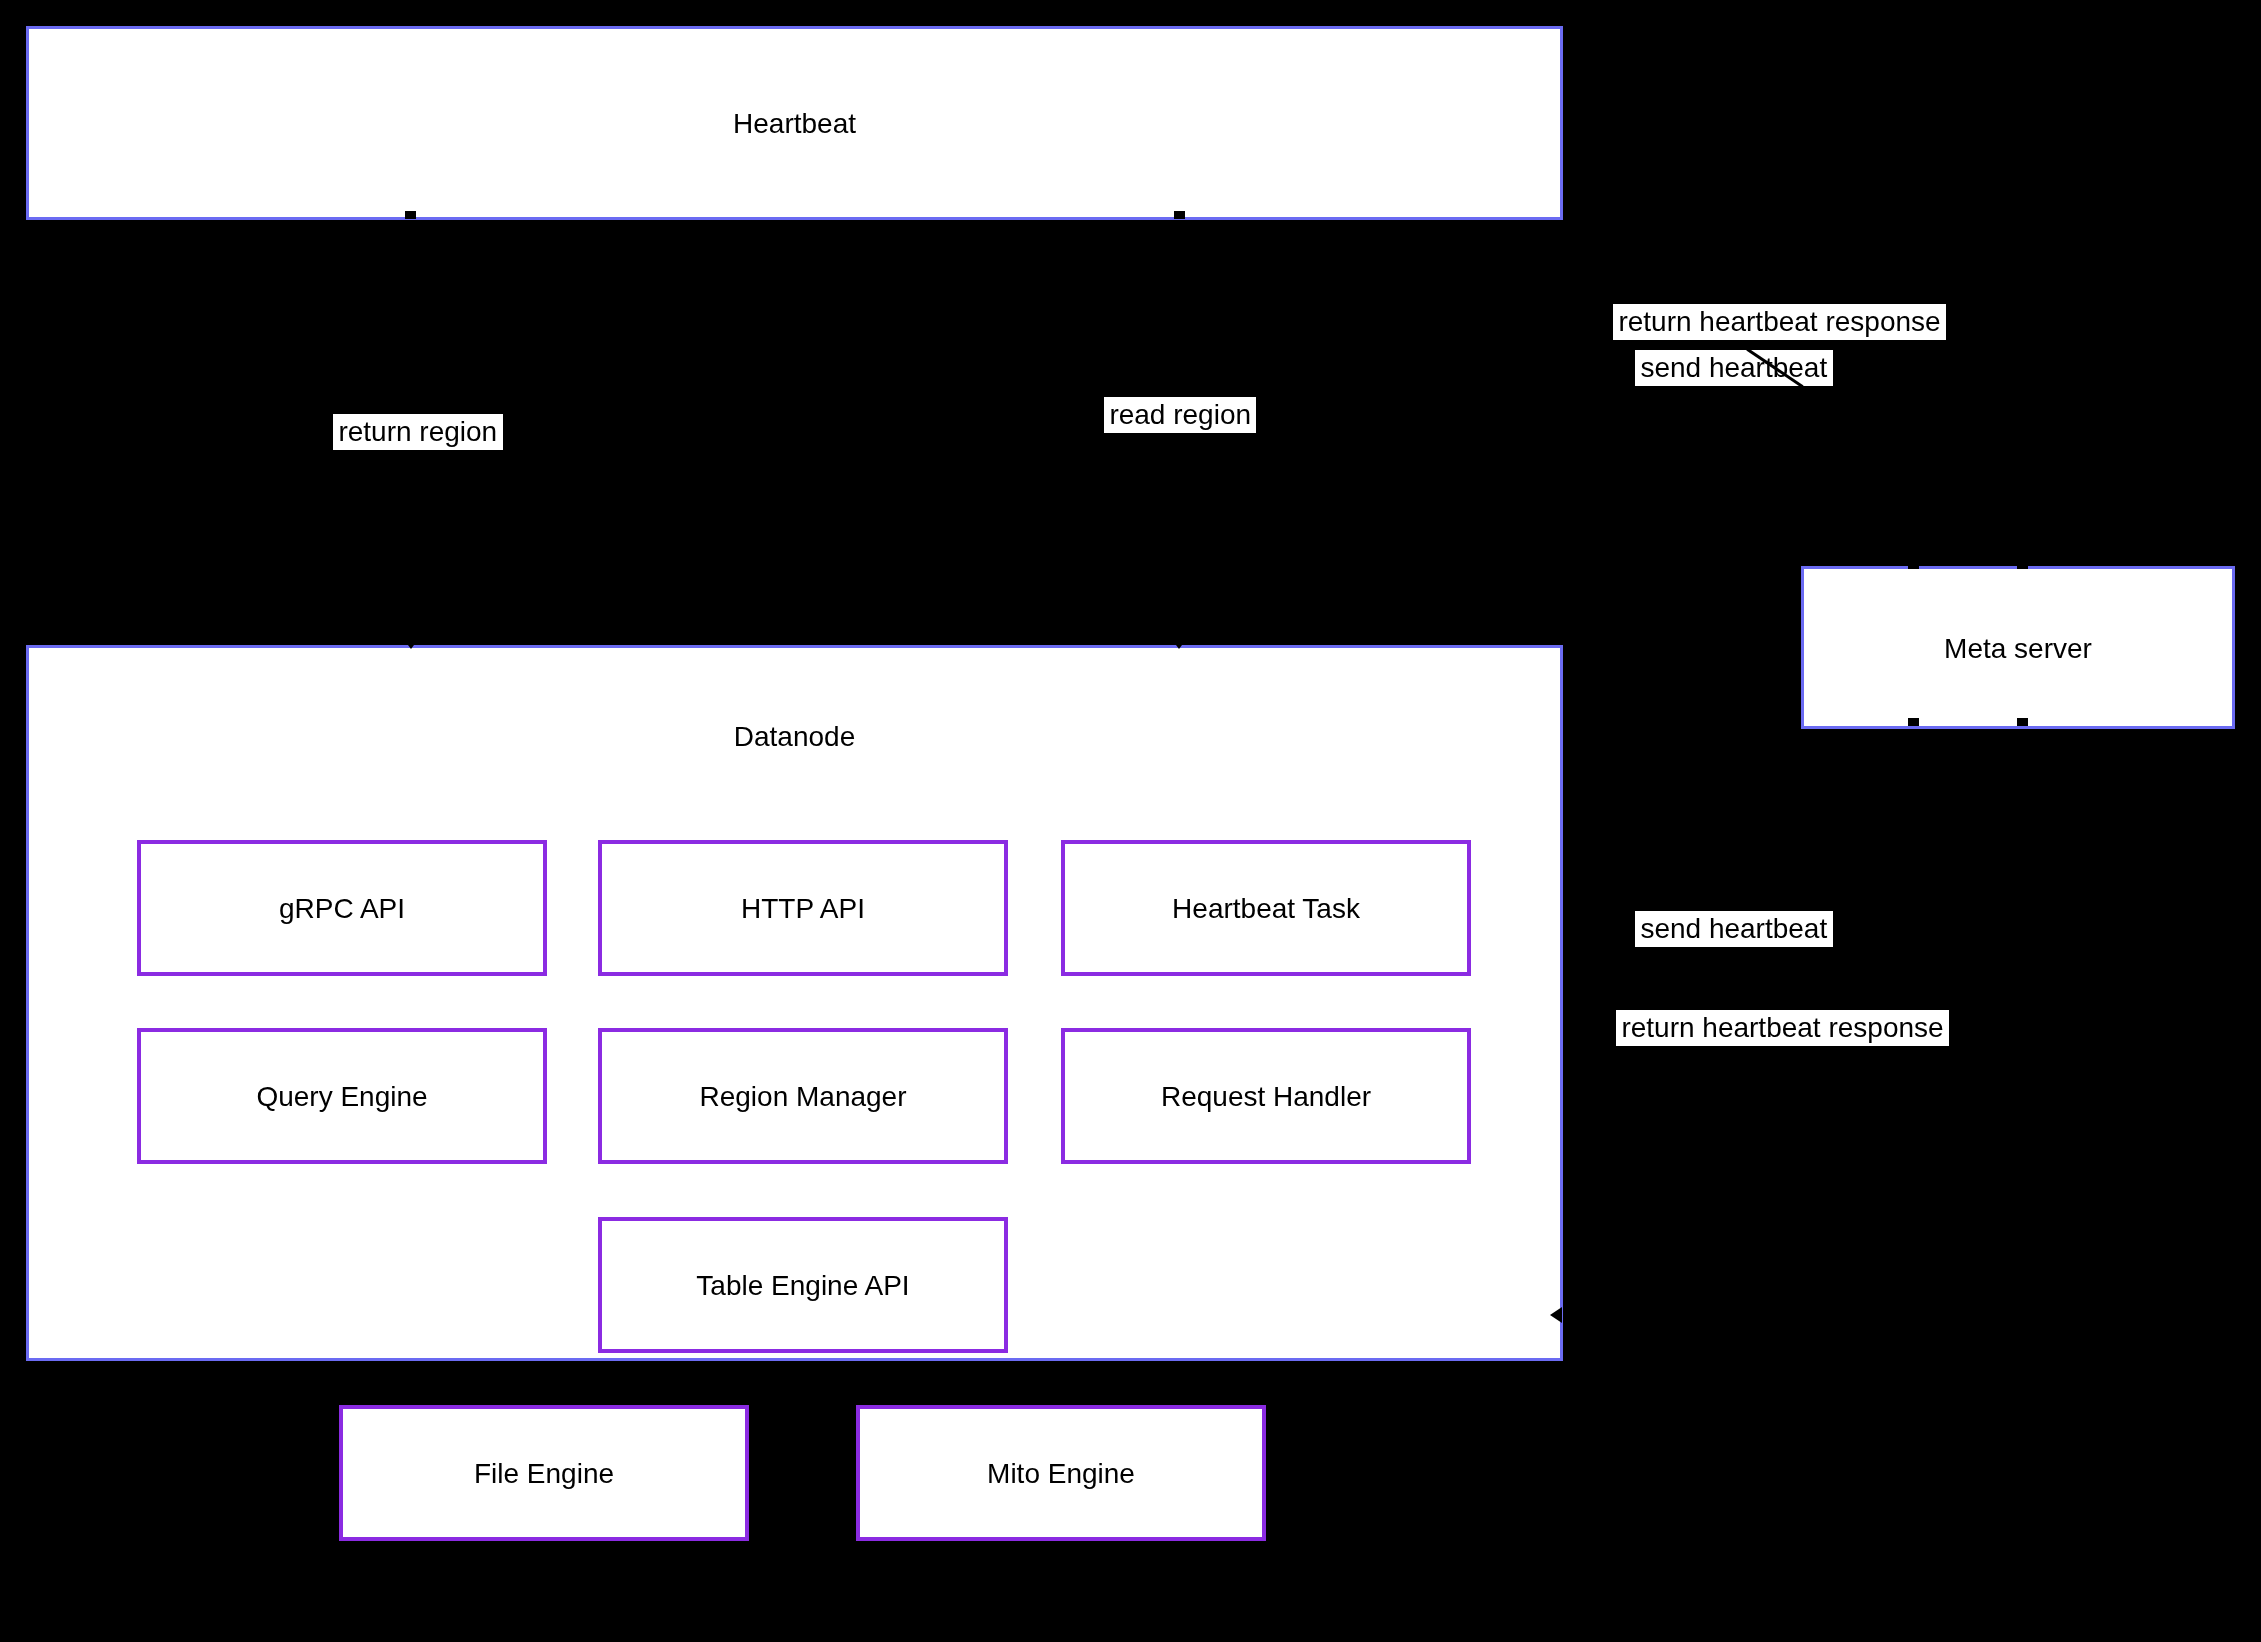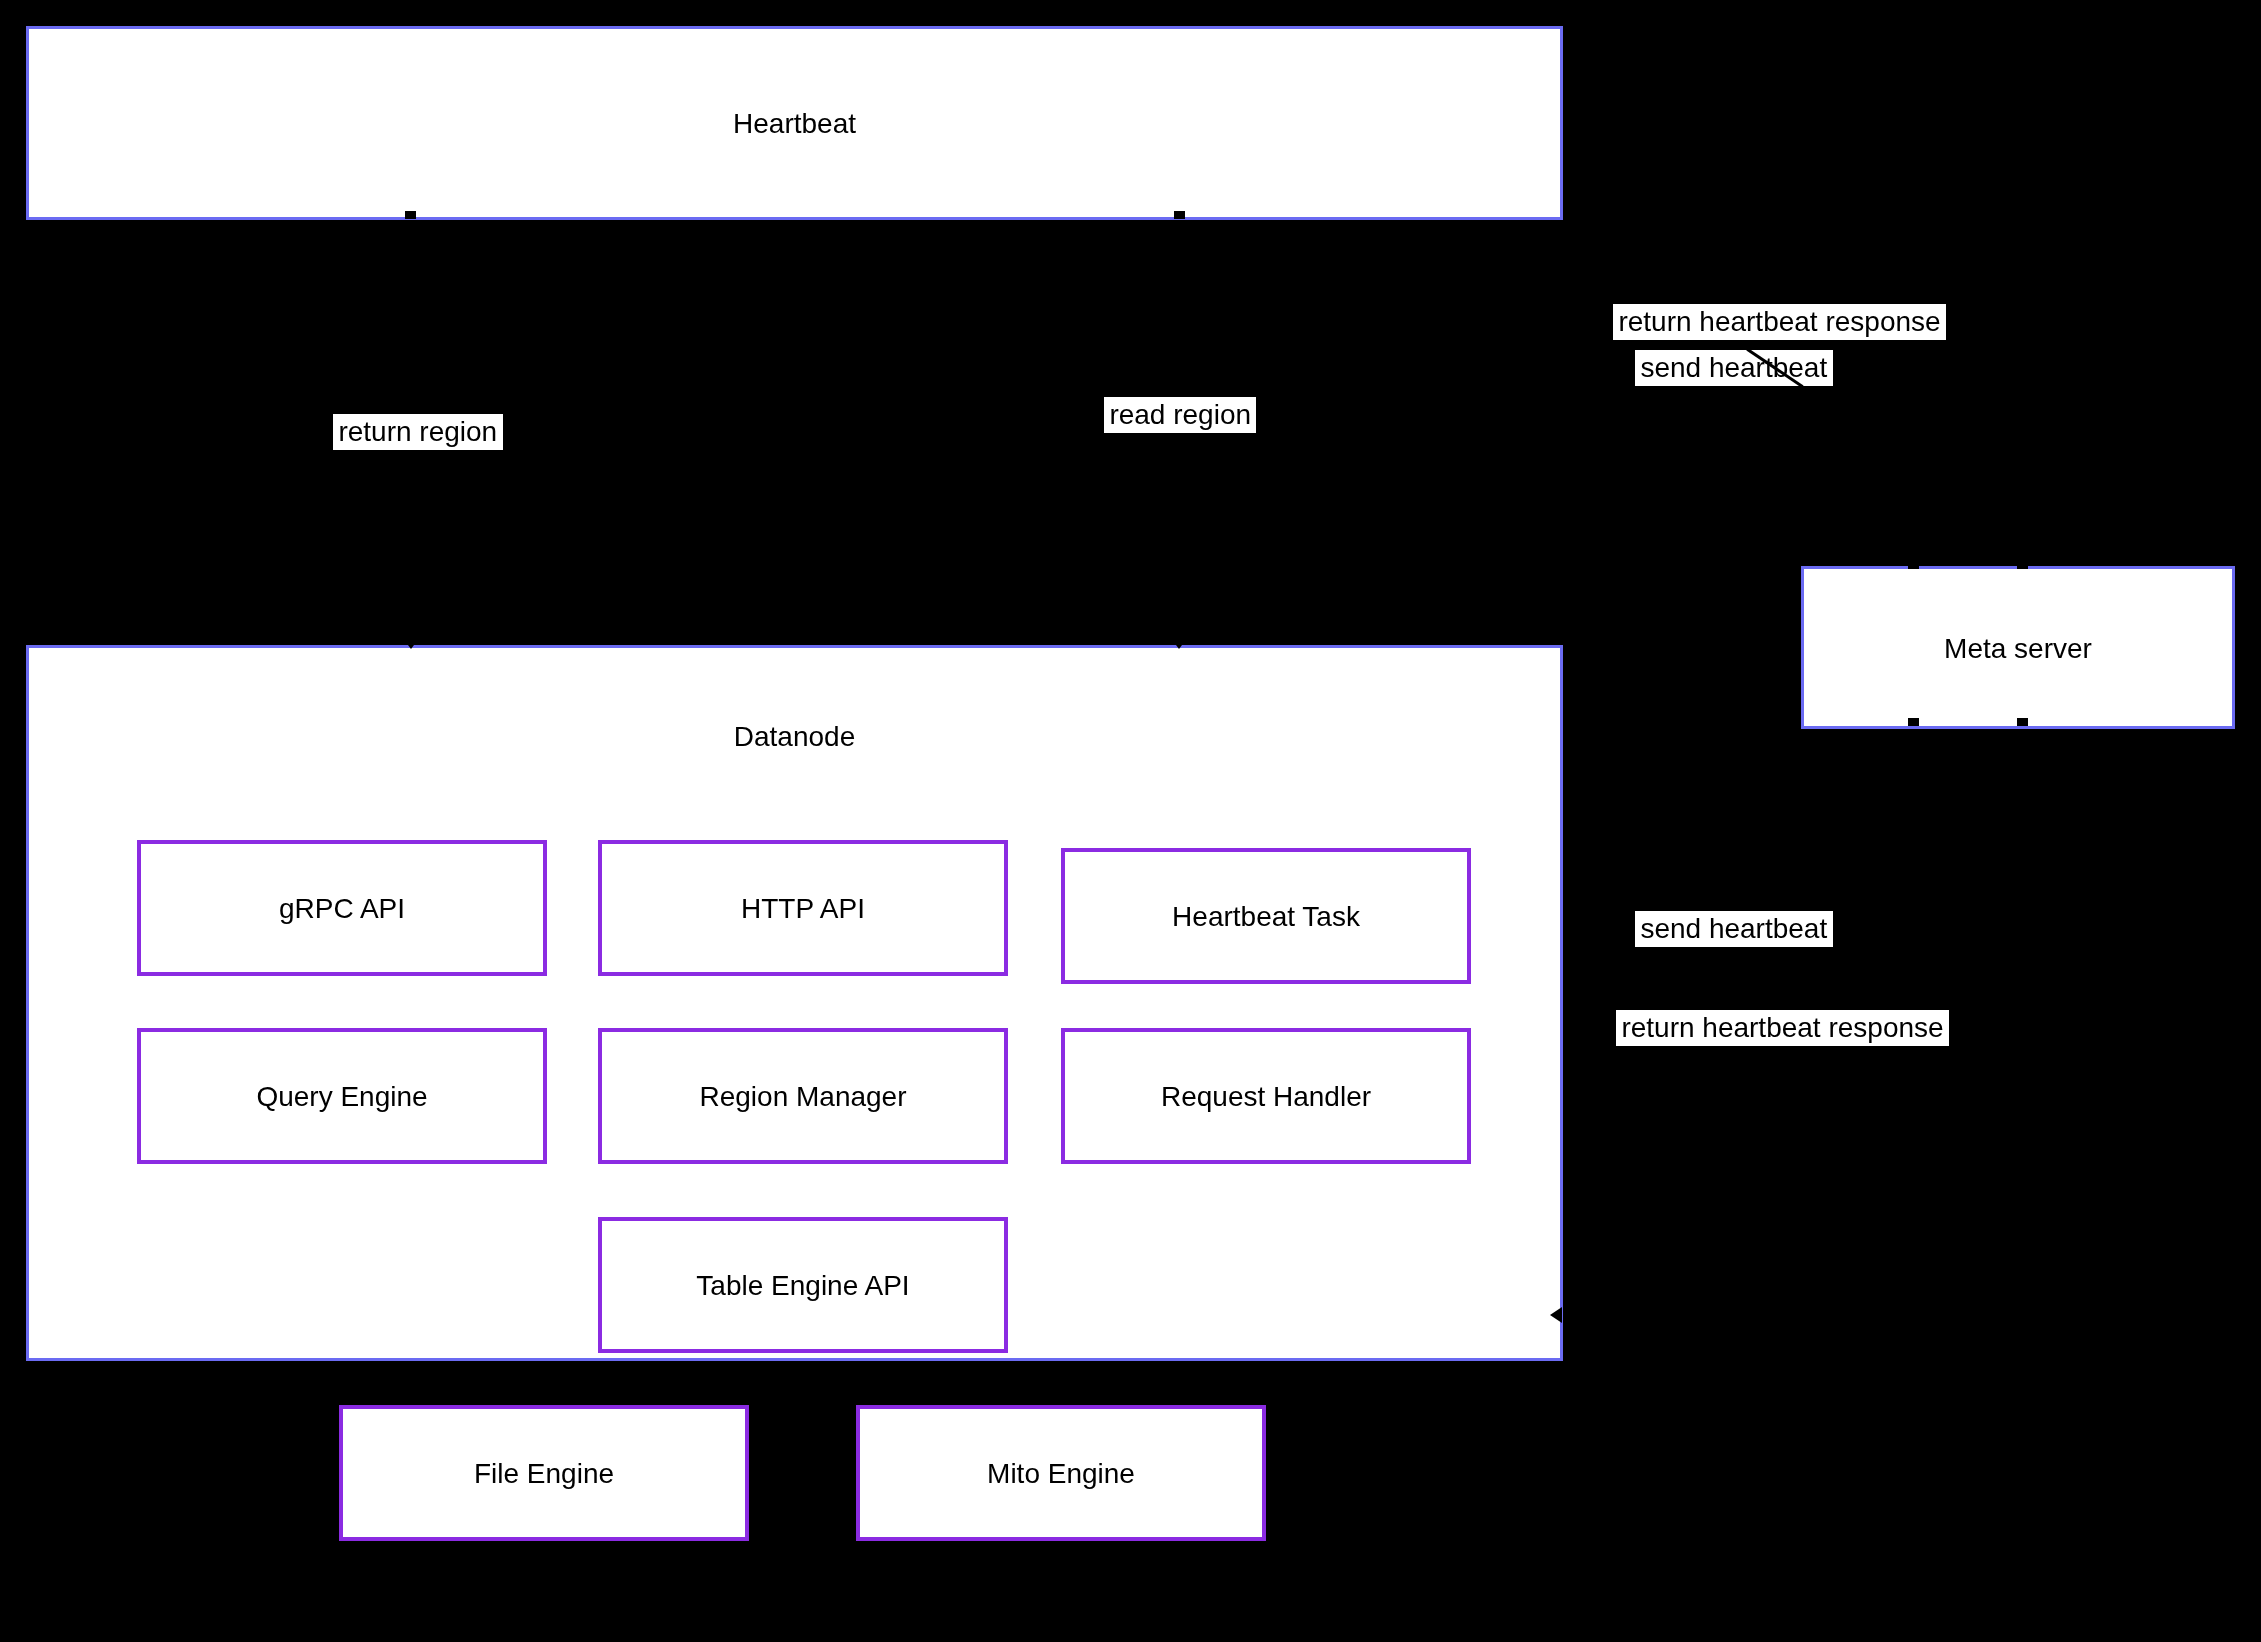--- a/index.html
+++ b/index.html
@@ -87,21 +87,21 @@
   }
 
   
   #frontend { left: 26px; top: 25.5px; width: 1537px; height: 194px; }
   #meta-server { left: 1801px; top: 566px; width: 434px; height: 163px; }
   #datanode { left: 26px; top: 645px; width: 1537px; height: 716px; }
   #datanode-title { top: 71px; }
 
   #comp-grpc-api        { left: 108px;  top: 192px; }
   #comp-http-api        { left: 569px;  top: 192px; }
-  #comp-heartbeat-task  { left: 1032px; top: 192px; margin-top: 8px; }
+  #comp-heartbeat-task  { left: 1032px; top: 192px; }
   #comp-query-engine    { left: 108px;  top: 380px; }
   #comp-region-manager  { left: 569px;  top: 380px; }
   #comp-request-handler { left: 1032px; top: 380px; }
   #comp-table-engine-api{ left: 569px;  top: 569px; }
   #comp-file-engine     { left: 310px;  top: 757px; }
   #comp-mito-engine     { left: 827px; top: 757px; }
 
   #lbl-return-hb-top { left: 1613px; top: 304px; }
   #lbl-send-hb-top   { left: 1635px; top: 350px; }
   #lbl-write-region  { left: 333px;  top: 414px; }

